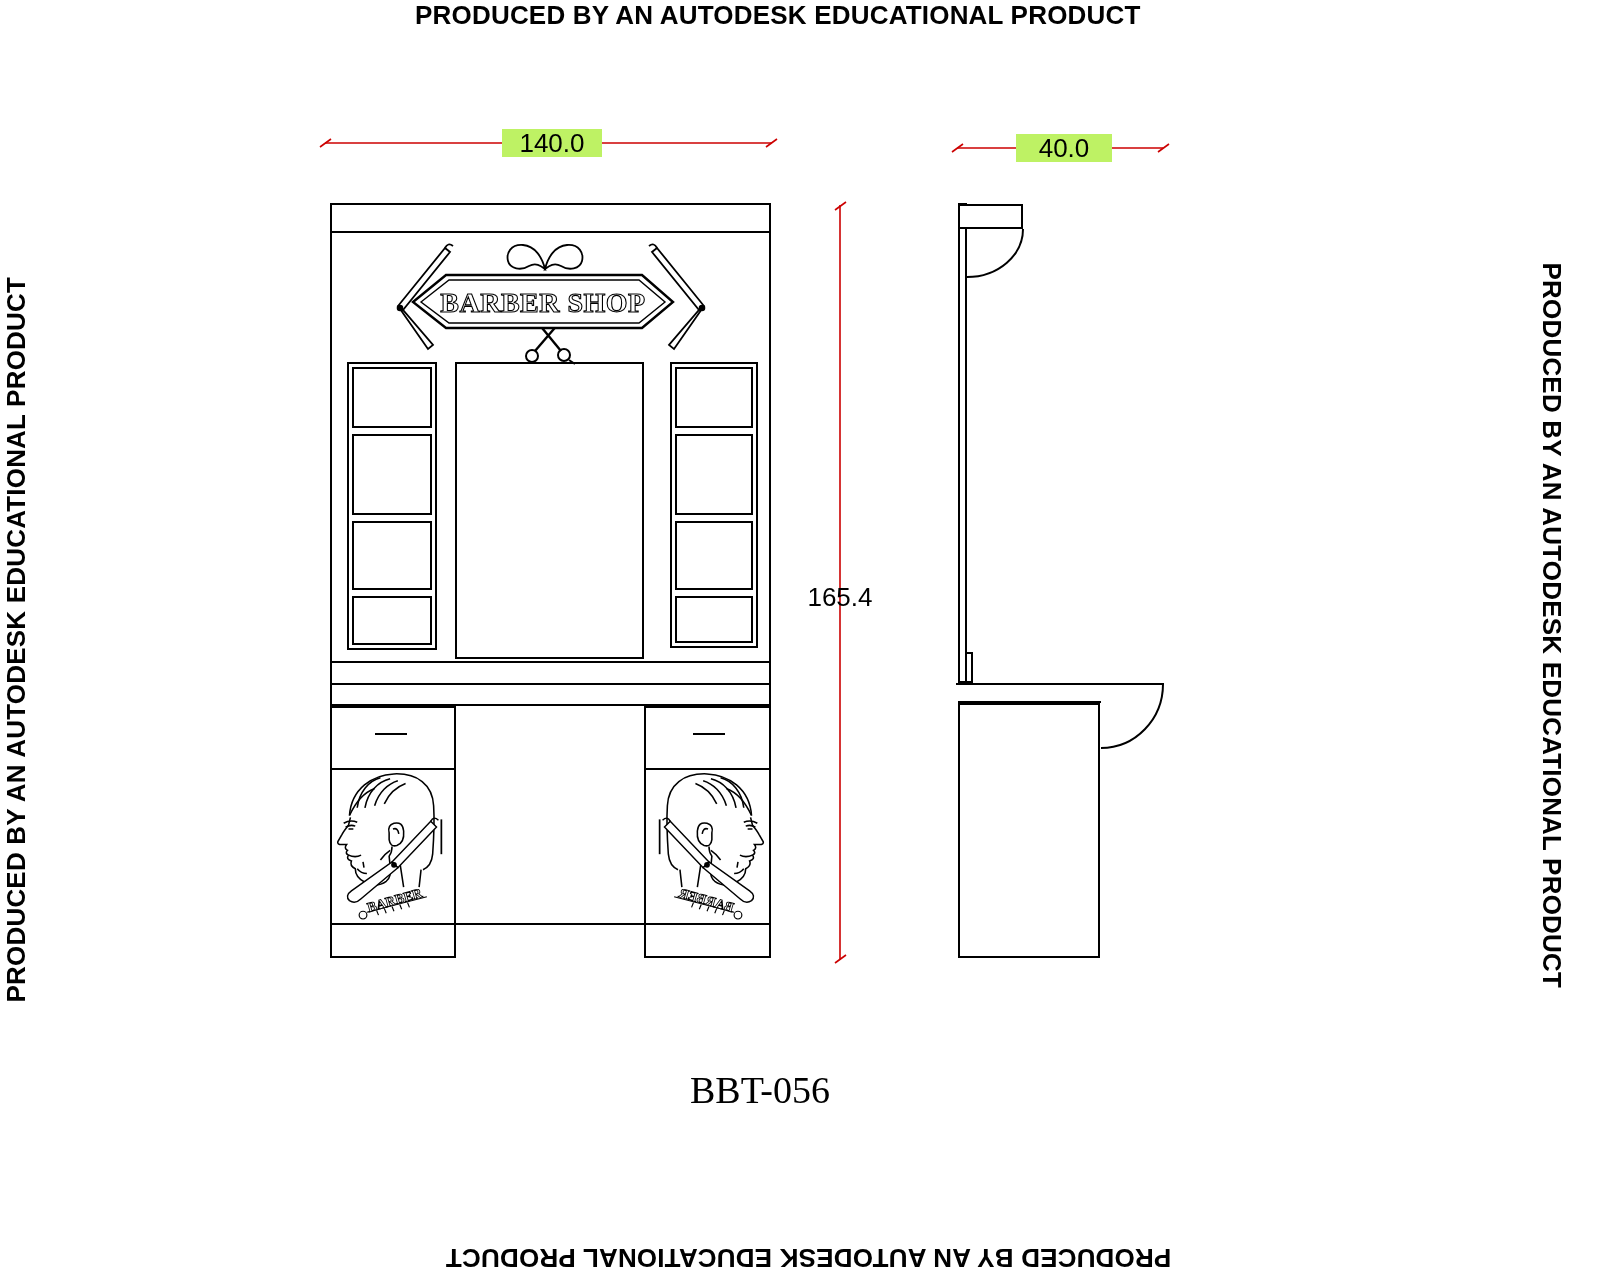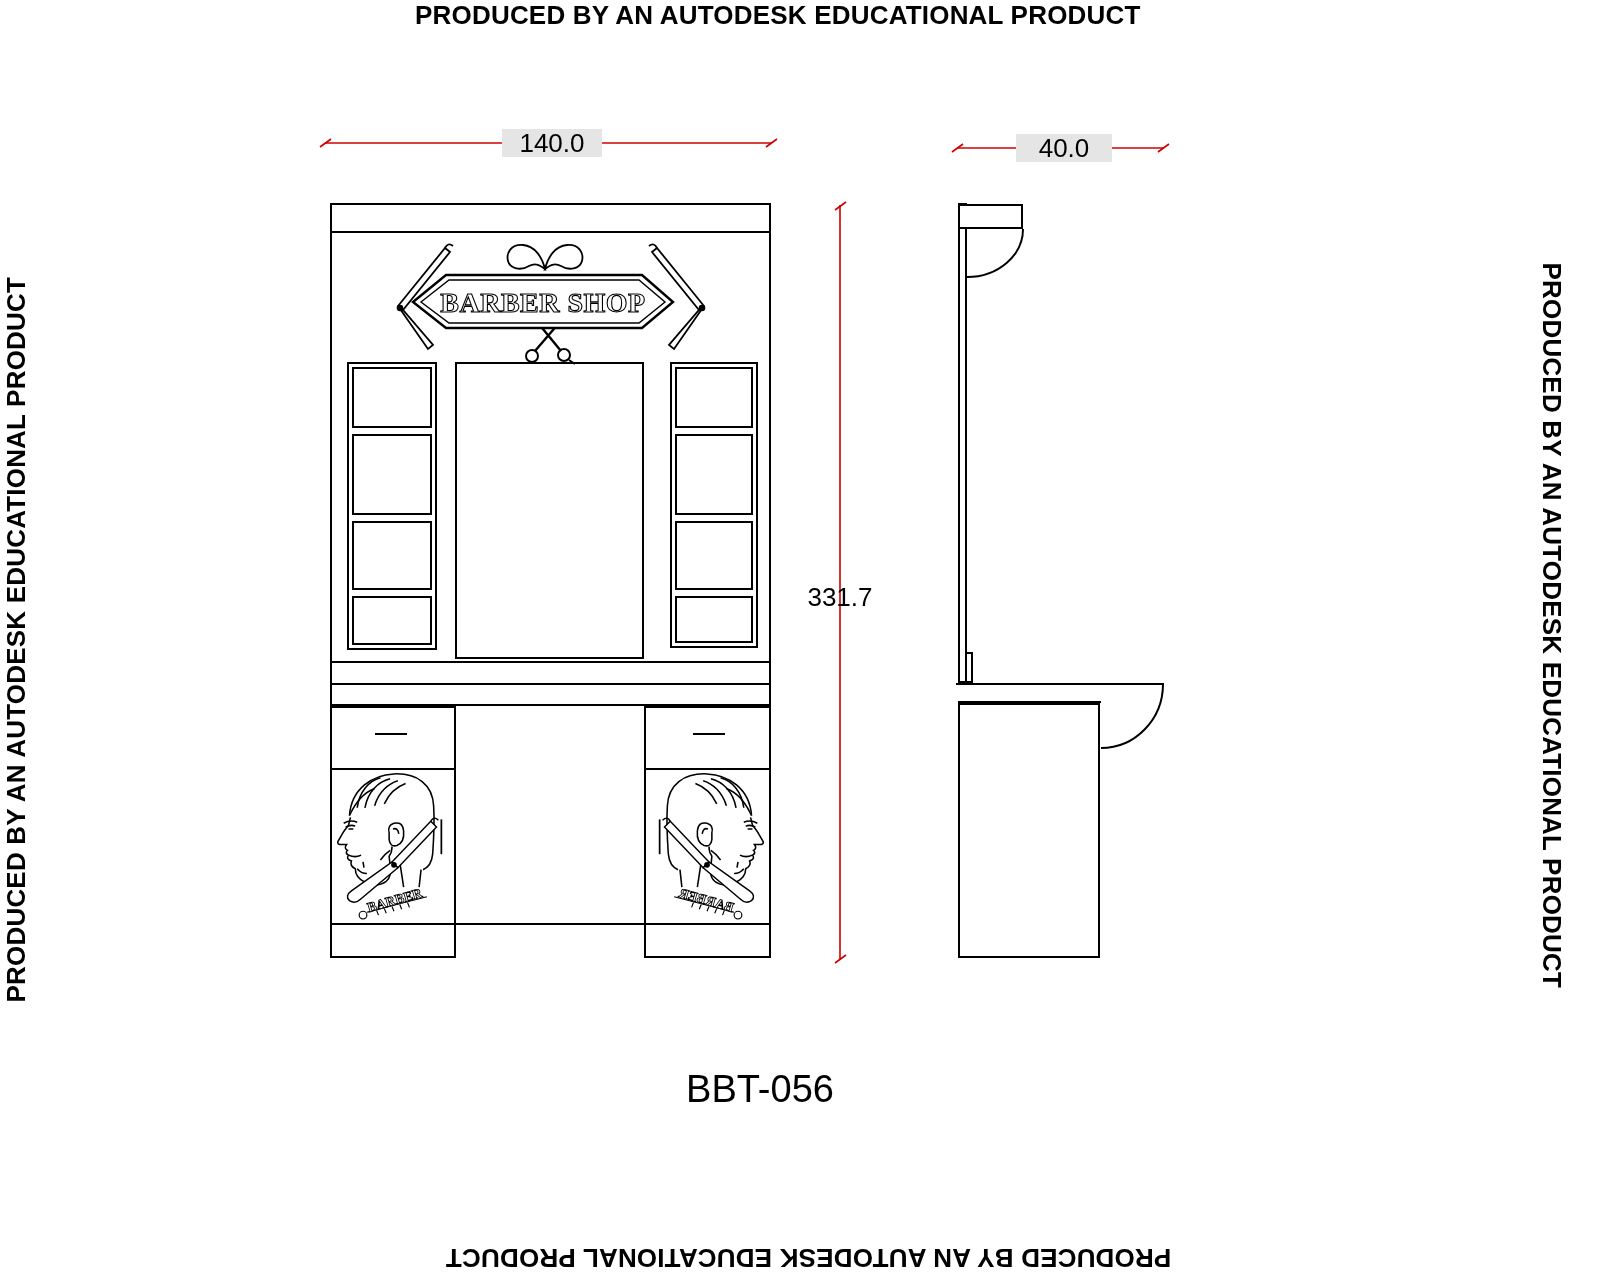--- a/index.html
+++ b/index.html
@@ -5,22 +5,22 @@
   html,body{margin:0;padding:0;background:#fff;}
   #canvas{position:relative;width:1600px;height:1280px;background:#fff;overflow:hidden;
           font-family:"Liberation Sans",sans-serif;}
   .rect{position:absolute;border:2px solid #000;box-sizing:border-box;background:#fff;}
   .hline{position:absolute;height:2px;background:#000;}
   .shelf-div{position:absolute;height:10px;border-top:2px solid #000;border-bottom:2px solid #000;
              box-sizing:border-box;background:#fff;}
   .edge-text{position:absolute;font-weight:bold;font-size:26px;color:#000;white-space:nowrap;
              text-align:center;line-height:26px;letter-spacing:0.2px;}
   .dim-label{position:absolute;font-size:26px;color:#000;text-align:center;line-height:28px;}
-  .dim-label.bg{background:#e5e5e5;padding:0 4px;}
-  .model-label{position:absolute;font-family:Liberation Sans, sans-serif;font-size:38px;color:#000;
+  .dim-label.bg{background:#bef264;padding:0 4px;}
+  .model-label{position:absolute;font-family:Liberation Serif, serif;font-size:38px;color:#000;
                text-align:center;}
   svg{position:absolute;overflow:visible;}
   .flip{transform:scaleX(-1);}
 </style>
 </head>
 <body>
 
 <div id="canvas">
 
   <div class="edge-text" style="left:415px;top:2px;width:710px;">PRODUCED BY AN AUTODESK EDUCATIONAL PRODUCT</div>
@@ -176,17 +176,17 @@
         <path d="M34,152 L96,136"></path>
         <path d="M44,150 L46,155 M52,148 L54,153 M60,146 L62,151 M68,144 L70,149 M76,142 L78,147"></path>
         <circle cx="30" cy="155" r="4"></circle>
       </g>
       <text x="64" y="144" transform="rotate(-16 64 144)" text-anchor="middle" font-family="Liberation Serif, serif" font-size="14" font-weight="bold" fill="#fff" stroke="#000" stroke-width="0.9">BARBER</text>
     </svg>
   </div>
 
   <div class="dim-label bg" style="left:502px;top:129px;width:92px;">140.0</div>
   <div class="dim-label bg" style="left:1016px;top:134px;width:88px;">40.0</div>
-  <div class="dim-label" style="left:792px;top:583px;width:96px;">331.7</div>
+  <div class="dim-label" style="left:792px;top:583px;width:96px;">165.4</div>
 
   <div class="model-label" style="left:640px;top:1068px;width:240px;">BBT-056</div>
 
 </div>
 
 </body></html>

